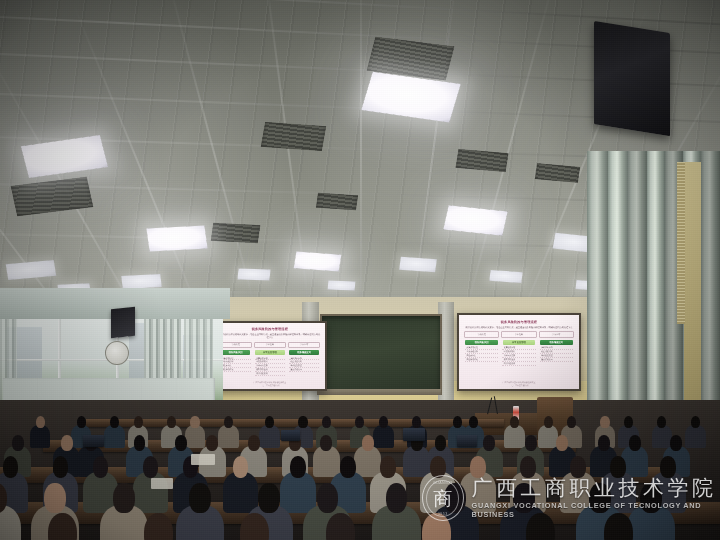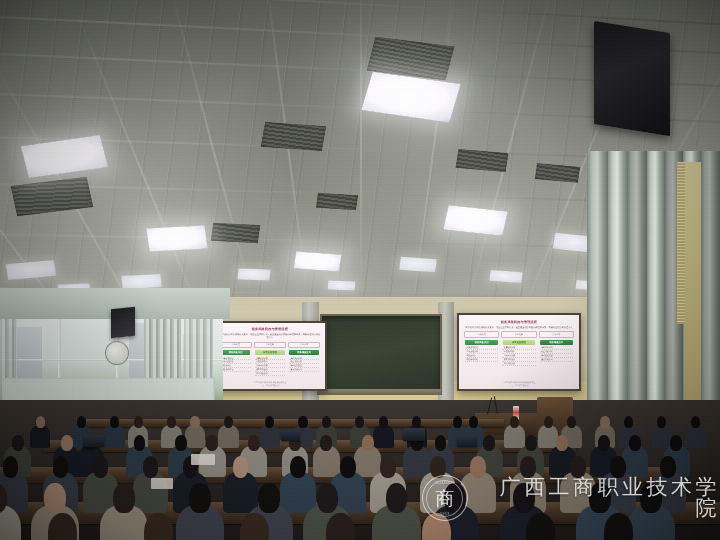--- a/index.html
+++ b/index.html
@@ -277,21 +277,21 @@
     font-family:"DejaVu Serif",serif;
     font-size:19px;color:rgba(255,255,255,.82);line-height:1;
     position:relative;z-index:2;
   }
   .wm-arc{
     position:absolute;font-size:3.6px;color:rgba(255,255,255,.55);
     letter-spacing:.4px;
   }
   .wm-arc.top{top:4.5px;left:50%;transform:translateX(-50%);}
   .wm-arc.bot{bottom:4.2px;left:50%;transform:translateX(-50%);}
-  .wm-text{display:flex;flex-direction:column;gap:2px;text-align:right;}
+  .wm-text{display:flex;flex-direction:column;gap:2px;}
   .wm-cn{
     font-family:"DejaVu Serif",serif;
     font-size:21px;line-height:1;letter-spacing:3.5px;
     color:rgba(255,255,255,.80);
     text-shadow:0 1px 2px rgba(0,0,0,.5);
   }
   .wm-en{
     font-size:7.3px;letter-spacing:.72px;font-weight:bold;
     color:rgba(255,255,255,.66);
     text-shadow:0 1px 1px rgba(0,0,0,.5);
@@ -667,16 +667,17 @@
   <div class="grain"></div>
 
   <div id="watermark">
     <div class="wm-seal">
       <span class="wm-arc top">GUANGXI</span>
       <span class="wm-seal-char">商</span>
       <span class="wm-arc bot">1953</span>
     </div>
     <div class="wm-text">
       <div class="wm-cn">广西工商职业技术学院</div>
+      <div class="wm-en">GUANGXI VOCATIONAL COLLEGE OF TECNOLOGY AND BUSINESS</div>
     </div>
   </div>
 
 </div>
 
 </body></html>

